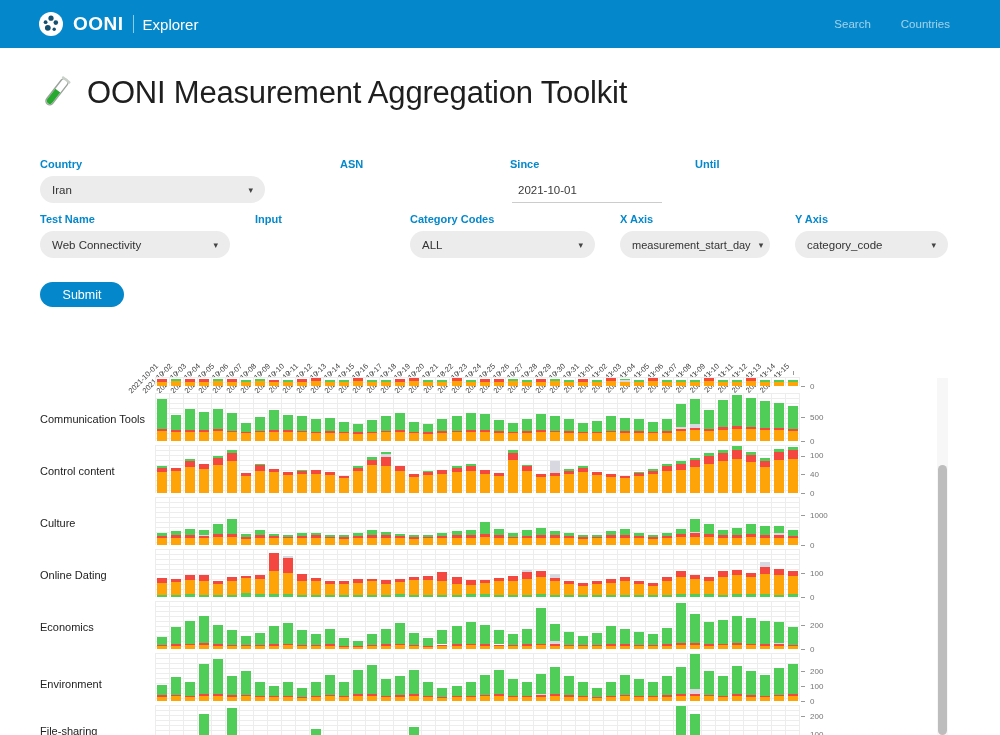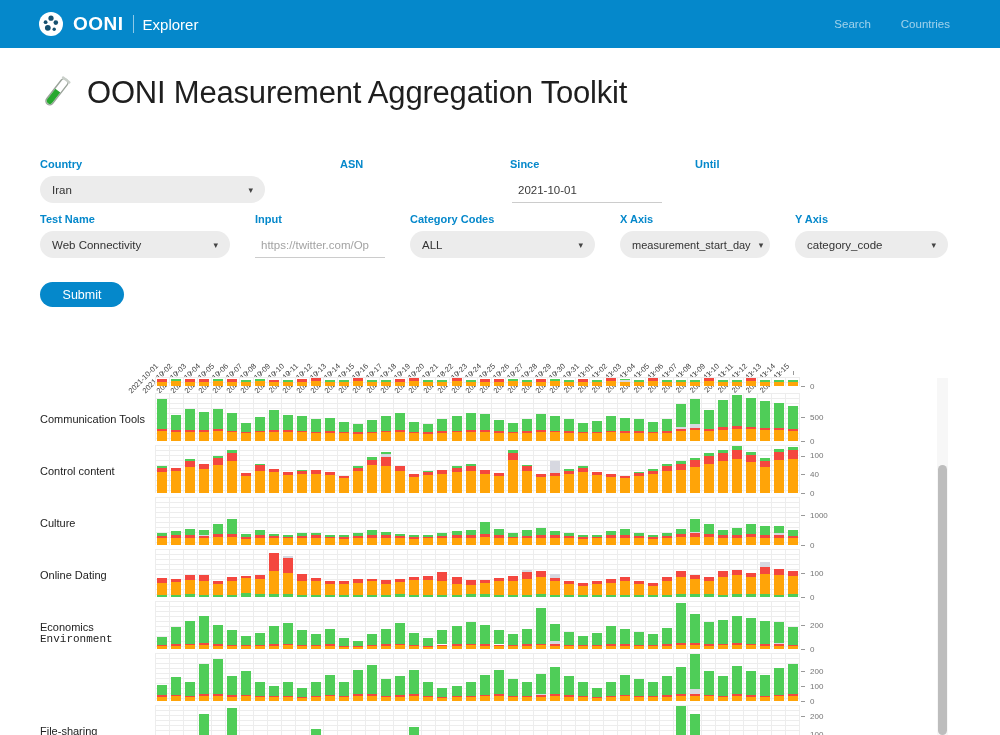--- a/index.html
+++ b/index.html
@@ -99,21 +99,20 @@
 
   <span class="f-label" style="left:695px;top:158px;">Until</span>
 
   <span class="f-label" style="left:40px;top:213px;">Test Name</span>
   <div class="pill" style="left:40px;top:231px;width:190px;">
     <span>Web Connectivity</span>
     <span class="caret">▾</span>
   </div>
 
   <span class="f-label" style="left:255px;top:213px;">Input</span>
-  <input class="uline" style="left: 255px; top: 232px; width: 130px;" placeholder="https://twitter.com/Op">
 
   <span class="f-label" style="left:410px;top:213px;">Category Codes</span>
   <div class="pill" style="left:410px;top:231px;width:185px;">
     <span>ALL</span>
     <span class="caret">▾</span>
   </div>
 
   <span class="f-label" style="left:620px;top:213px;">X Axis</span>
   <div class="pill" style="left:620px;top:231px;width:150px;font-size:11px;">
     <span>measurement_start_day</span>
@@ -1033,21 +1032,21 @@
         <div class="seg" title="2021-11-14 · failure: 15" style="left: 619px; width: 10px; bottom: 4.7px; height: 1.8px; background: rgb(215, 216, 224);"></div>
         <div class="seg" title="2021-11-14 · ok: 170" style="left: 619px; width: 10px; bottom: 6.5px; height: 20.4px; background: rgb(79, 205, 88);"></div>
         <div class="seg" title="2021-11-15 · anomaly: 24" style="left: 633px; width: 10px; bottom: 0px; height: 2.9px; background: rgb(255, 164, 8);"></div>
         <div class="seg" title="2021-11-15 · confirmed: 12" style="left: 633px; width: 10px; bottom: 2.9px; height: 1.4px; background: rgb(244, 71, 63);"></div>
         <div class="seg" title="2021-11-15 · ok: 150" style="left: 633px; width: 10px; bottom: 4.3px; height: 18px; background: rgb(79, 205, 88);"></div>
       </div>
       <div class="rtline" style="top: 649px;"></div>
       <div class="rtlabel" style="top: 644.5px;">0</div>
       <div class="rtline" style="top: 625px;"></div>
       <div class="rtlabel" style="top: 620.5px;">200</div>
-      <div class="rowlabel" style="top: 633px; font-family: Liberation Mono, monospace;">Environment</div>
+      <div class="rowlabel" style="top: 678px;">Environment</div>
       <div class="plot" style="top: 653px; height: 48px;">
         <div class="seg" title="2021-10-01 · anomaly: 30" style="left: 2px; width: 10px; bottom: 0px; height: 4.5px; background: rgb(255, 164, 8);"></div>
         <div class="seg" title="2021-10-01 · confirmed: 10" style="left: 2px; width: 10px; bottom: 4.5px; height: 1.5px; background: rgb(244, 71, 63);"></div>
         <div class="seg" title="2021-10-01 · ok: 70" style="left: 2px; width: 10px; bottom: 6px; height: 10.5px; background: rgb(79, 205, 88);"></div>
         <div class="seg" title="2021-10-02 · anomaly: 32" style="left: 16px; width: 10px; bottom: 0px; height: 4.8px; background: rgb(255, 164, 8);"></div>
         <div class="seg" title="2021-10-02 · confirmed: 11" style="left: 16px; width: 10px; bottom: 4.8px; height: 1.7px; background: rgb(244, 71, 63);"></div>
         <div class="seg" title="2021-10-02 · ok: 120" style="left: 16px; width: 10px; bottom: 6.5px; height: 18px; background: rgb(79, 205, 88);"></div>
         <div class="seg" title="2021-10-03 · anomaly: 28" style="left: 30.1px; width: 10px; bottom: 0px; height: 4.2px; background: rgb(255, 164, 8);"></div>
         <div class="seg" title="2021-10-03 · confirmed: 9" style="left: 30.1px; width: 10px; bottom: 4.2px; height: 1.4px; background: rgb(244, 71, 63);"></div>
         <div class="seg" title="2021-10-03 · ok: 90" style="left: 30.1px; width: 10px; bottom: 5.5px; height: 13.5px; background: rgb(79, 205, 88);"></div>

